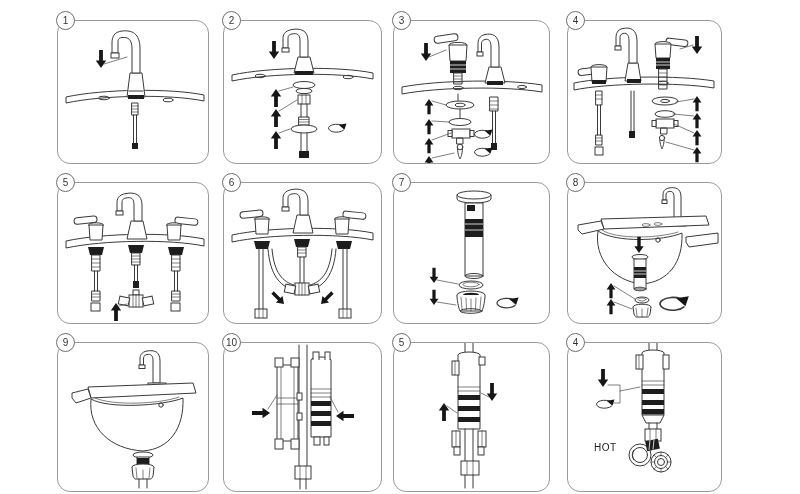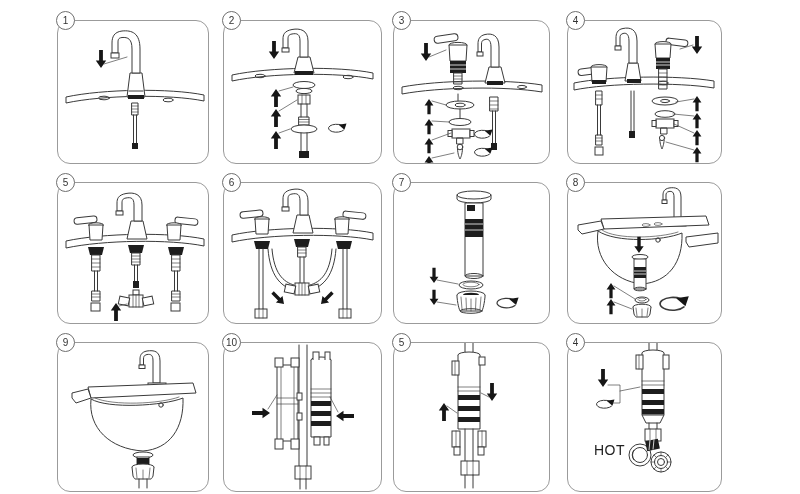--- a/index.html
+++ b/index.html
@@ -6,21 +6,21 @@
   .sheet{position:relative;width:800px;height:494px;background:#fff;overflow:hidden;
          font-family:"Liberation Sans", sans-serif;}
   .panel{position:absolute;border:1px solid #9b9b9b;border-radius:13px;background:#fff;}
   
   .c1{left:57px;width:150px}.c2{left:223px;width:157px}.c3{left:393px;width:155px}.c4{left:567px;width:153px}
   .r1{top:20px;height:142px}.r2{top:182px;height:140px}.r3{top:342px;height:148px}
   .badge{position:absolute;top:-10px;left:-2px;width:17px;height:17px;border:1px solid #6f6f6f;
          border-radius:50%;background:#fff;color:#333;font-size:10px;display:flex;
          align-items:center;justify-content:center;z-index:2;}
   .panel svg{position:absolute;left:0;top:0;width:100%;height:100%;}
-  .hot{position:absolute;left:26px;top:99px;font-size:14px;letter-spacing:.5px;color:#222;}
+  .hot{position:absolute;left:26px;top:99px;font-size:10px;letter-spacing:.5px;color:#222;}
   
   .ln{stroke:#3a3a3a;stroke-width:1;fill:none;stroke-linecap:round;stroke-linejoin:round}
   .th{stroke:#3a3a3a;stroke-width:.65;fill:none;stroke-linecap:round}
   .fw{stroke:#3a3a3a;stroke-width:1;fill:#ffffff}
   .fd{fill:#1d1d1d;stroke:none}
   .wl{stroke:#ffffff;stroke-width:.8;fill:none}
   .arr{fill:#161616;stroke:none}
 </style>
 </head>
 <body>

